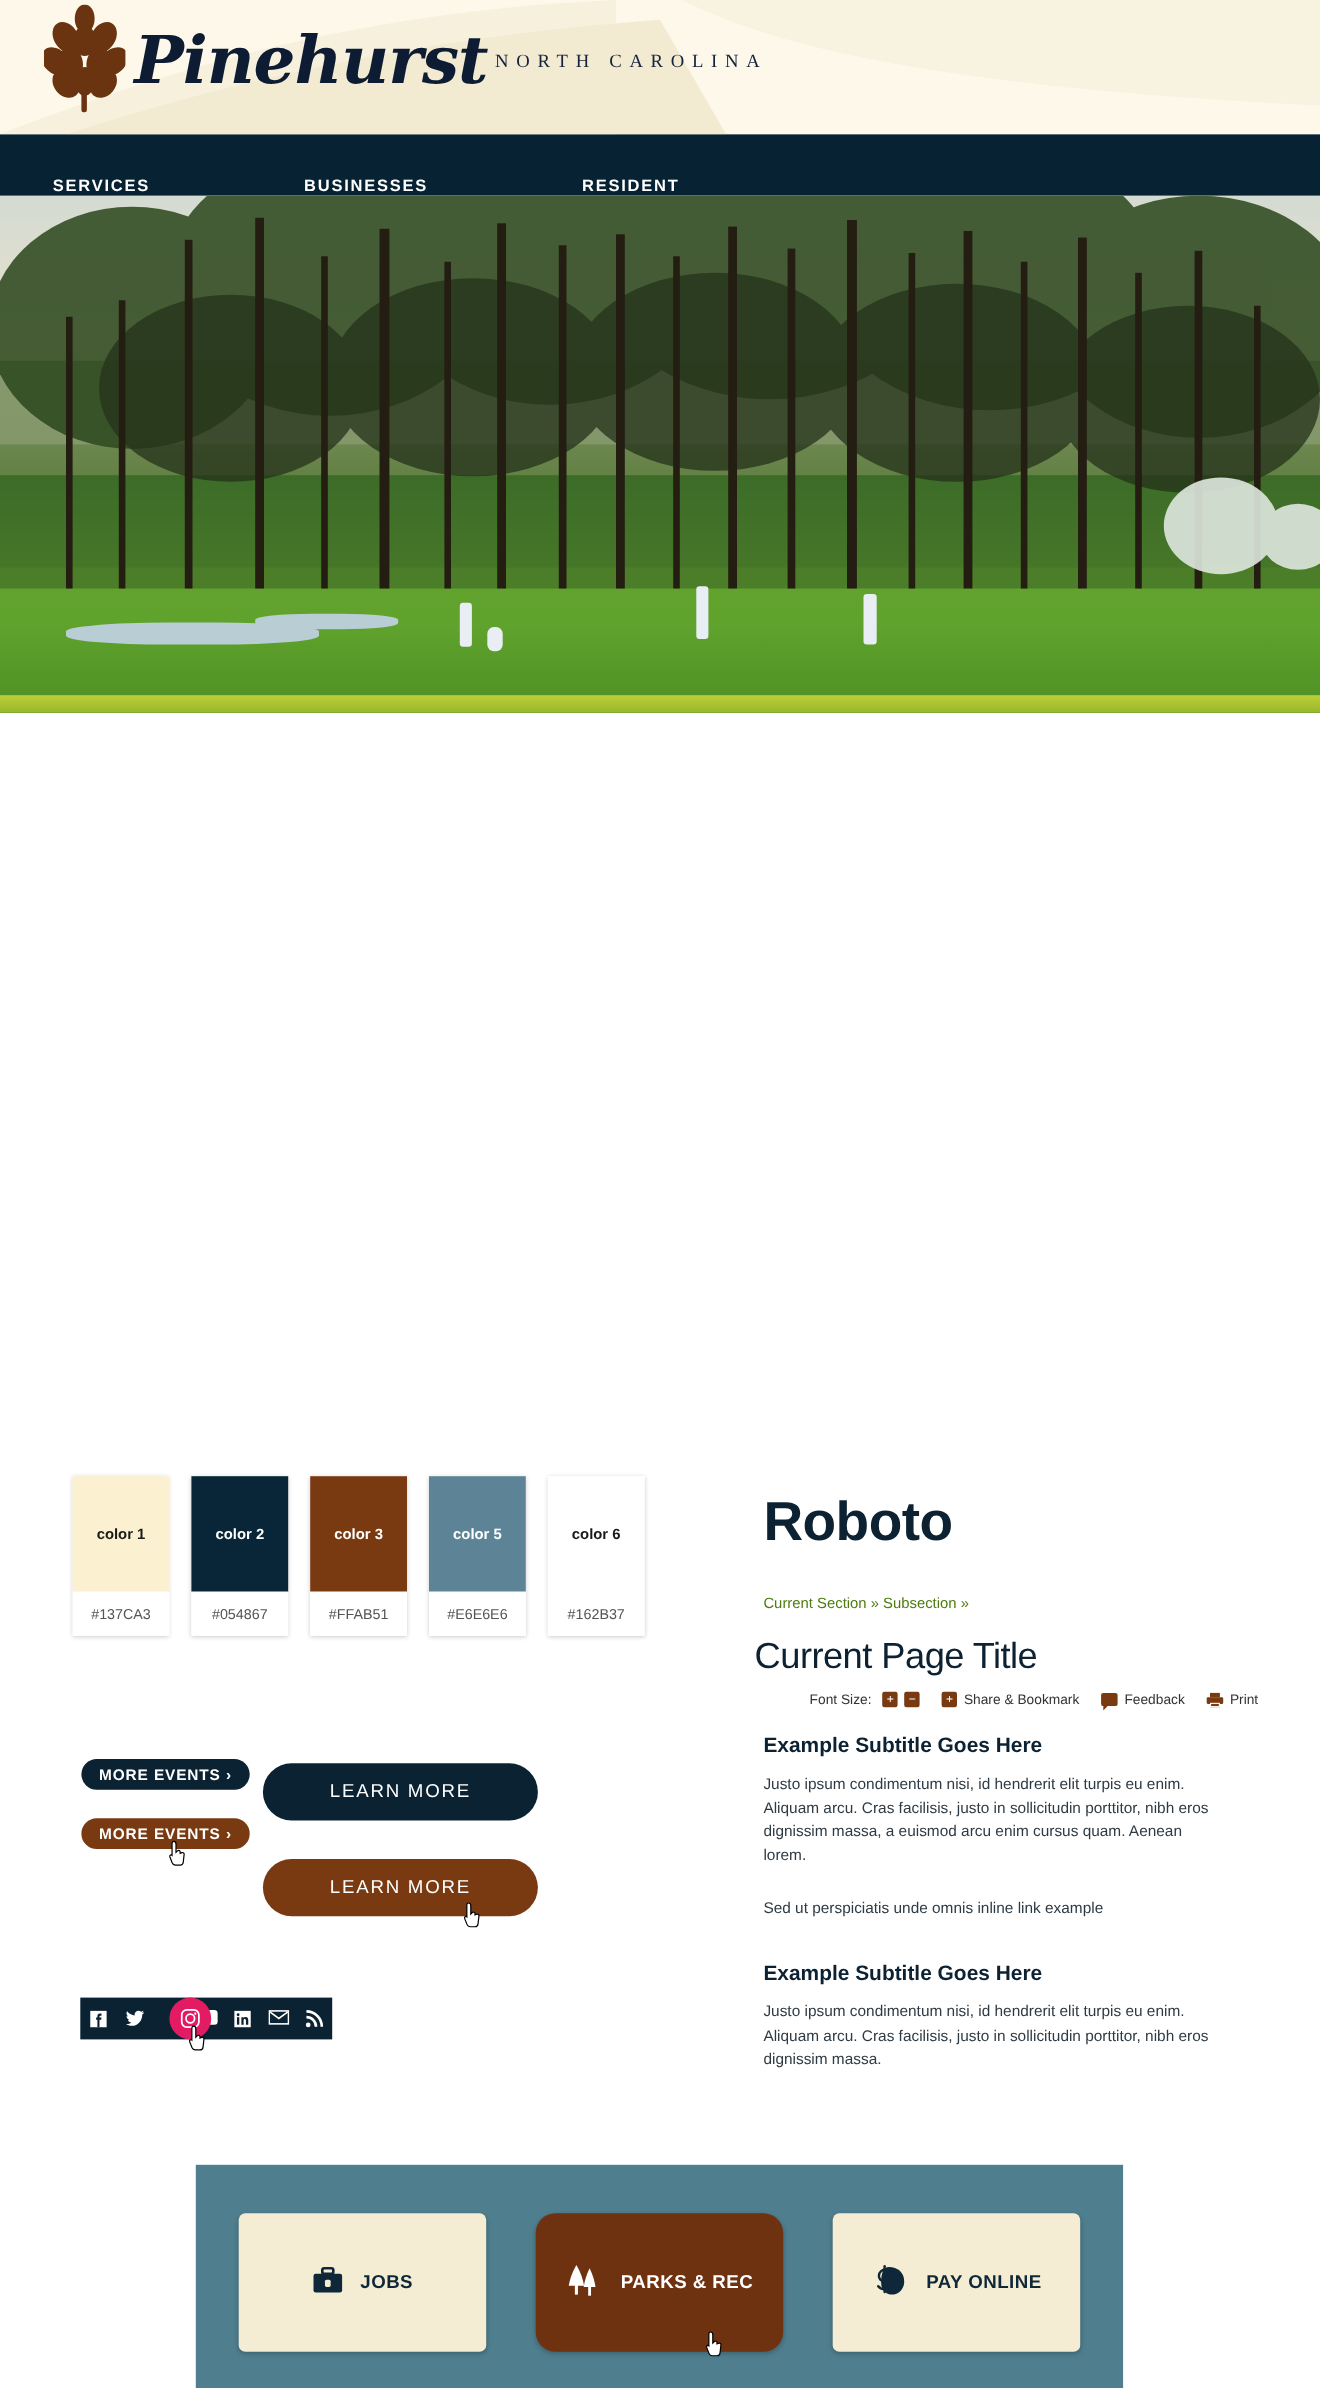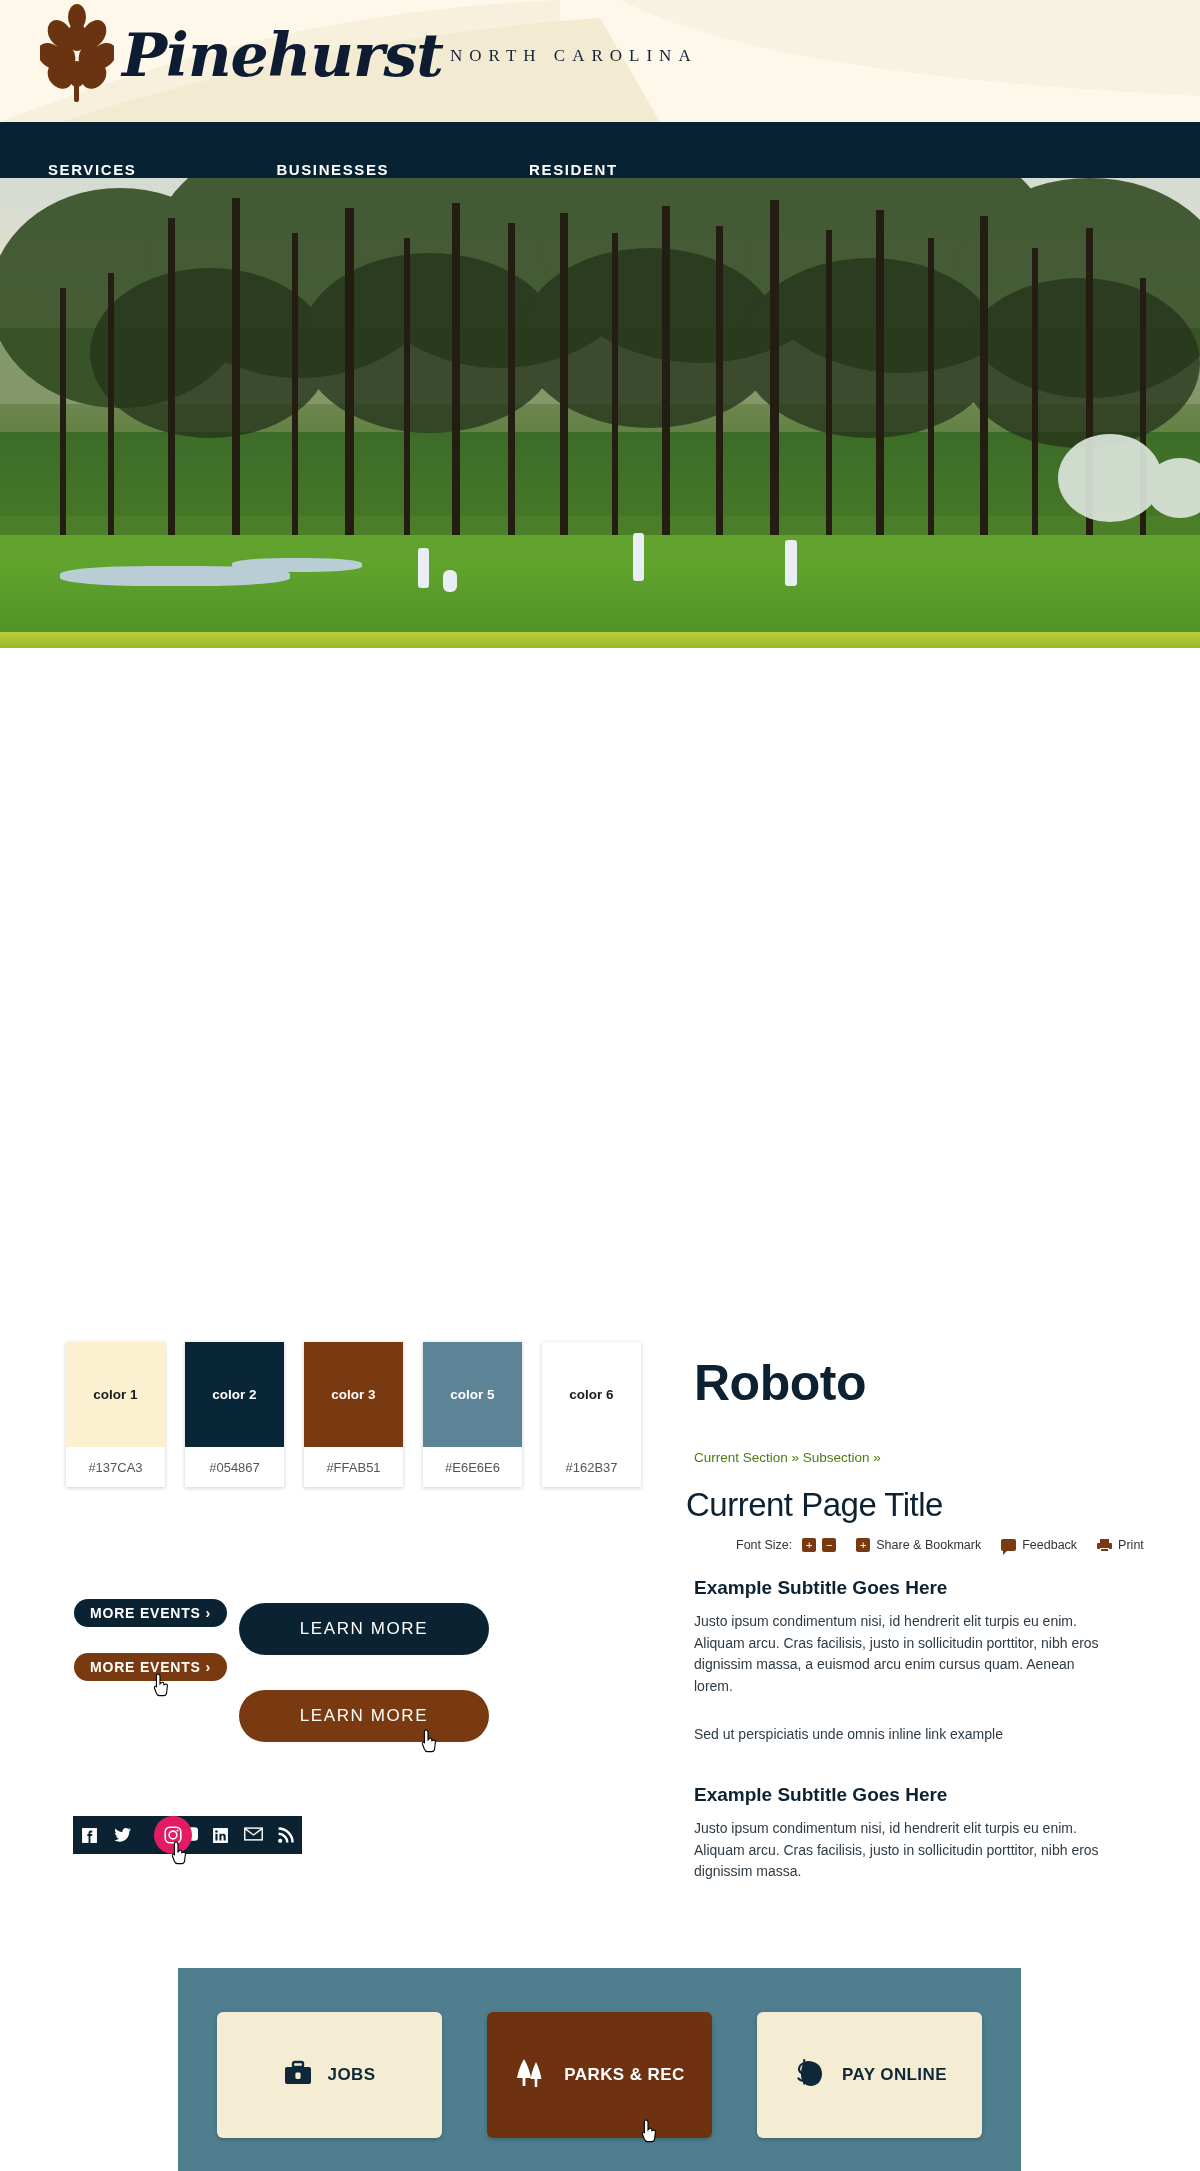--- a/index.html
+++ b/index.html
@@ -102,21 +102,21 @@
 
   
   .content { position: relative; padding: 0 0 0 0; }
 
   
   .swatches {
     position: absolute; left: 66px; top: 694px;
     display: flex; gap: 20px;
   }
   .swatch {
-    width: 99px;
+    width: 88px;
     background: #fff;
     box-shadow: 0 1px 4px rgba(0,0,0,.20);
     text-align: center;
   }
   .swatch .chip {
     height: 105px;
     display: flex; align-items: center; justify-content: center;
     font-size: 13.5px; font-weight: 700;
   }
   .swatch .hex {
@@ -466,21 +466,21 @@
       <span>
         <svg viewBox="0 0 28 26" width="28" height="26">
           <rect x="1" y="7" width="26" height="17" rx="2" fill="#0e2739"></rect>
           <rect x="9" y="2" width="10" height="5" rx="1.6" fill="none" stroke="#0e2739" stroke-width="2.4"></rect>
           <rect x="11.4" y="12.4" width="5.2" height="6.6" rx="1.4" fill="#f5edd3"></rect>
         </svg>
       </span>
       <span>JOBS</span>
     </div>
 
-    <div class="ql-card" style="left:309px; background:#6e3210; color:#ffffff;">
+    <div class="ql-card" style="left:309px; background:#6e3210; color:#ffffff;border-radius:18px;">
       <span>
         <svg viewBox="0 0 34 34" width="34" height="34">
           <path d="M10 3 C6 10 4 16 3 22 L17 22 C16 16 14 10 10 3 Z" fill="#ffffff"></path>
           <rect x="8.6" y="21" width="2.8" height="9" fill="#ffffff"></rect>
           <path d="M22 6 C19 12 17.4 18 16.6 23 L27.4 23 C26.6 18 25 12 22 6 Z" fill="#ffffff"></path>
           <rect x="20.7" y="22" width="2.6" height="9" fill="#ffffff"></rect>
         </svg>
       </span>
       <span>PARKS &amp; REC</span>
     </div>

